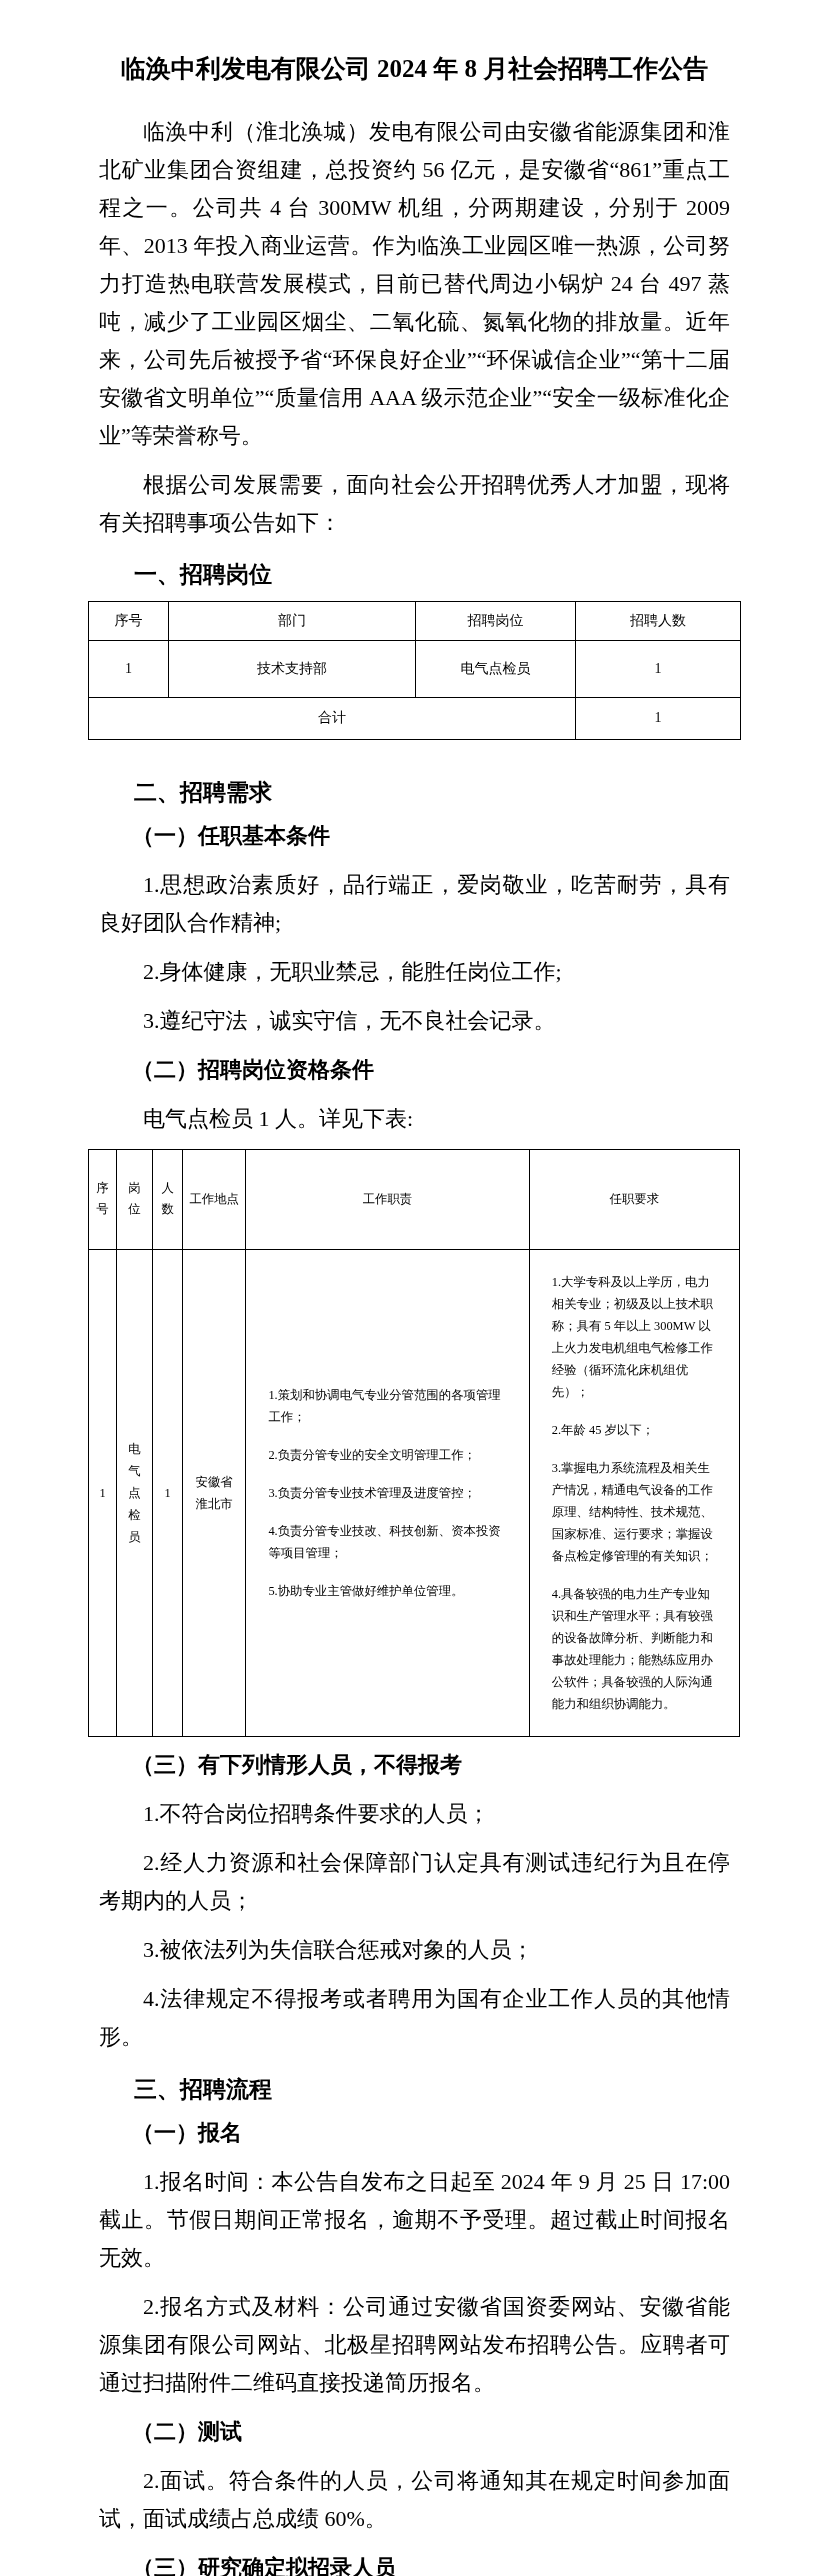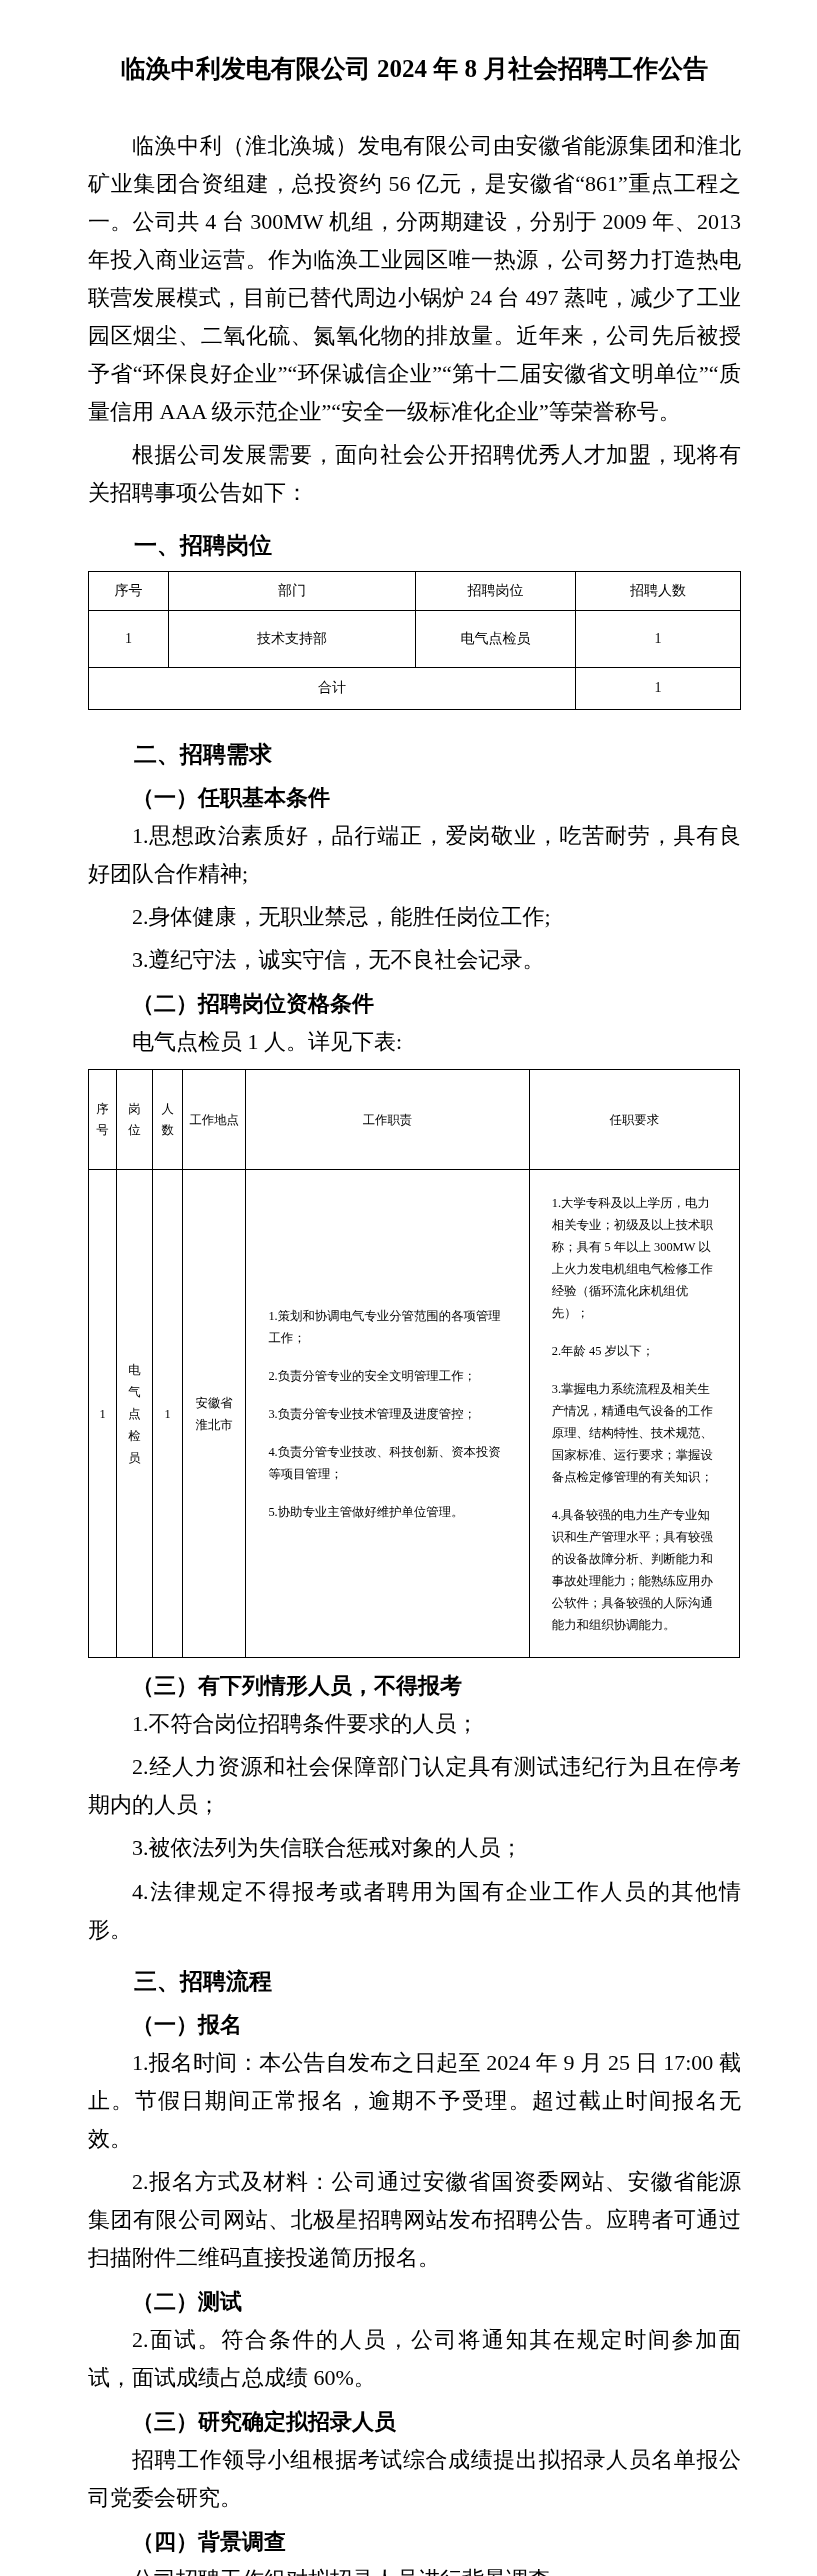--- a/index.html
+++ b/index.html
@@ -5,30 +5,30 @@
 <style>
   html,body{margin:0;padding:0;background:#fff;}
   .page{
     width:818px;height:3694px;overflow:hidden;margin:0 auto;background:#fff;
     color:#000;font-family:"Liberation Serif","DejaVu Serif",serif;
     box-sizing:border-box;padding:52px 77px 0 88px;
   }
   .page *{box-sizing:border-box;}
   h1.title{
     font-size:25px;line-height:34px;font-weight:bold;text-align:center;
-    margin:0 0 41px 0;font-family:"Liberation Serif","DejaVu Serif",serif;
+    margin:0 0 27px 0;font-family:"Liberation Serif","DejaVu Serif",serif;
   }
-  p.body{font-size:22px;line-height:38px;margin:0;text-indent:2em;text-align:justify;}
+  p.body{font-size:22px;line-height:38px;margin:11px;text-indent:2em;text-align:justify;}
   p.body + p.body{margin-top:5.2px;}
   .b{font-weight:normal;}
   h2.sec{
     font-size:23px;line-height:38px;font-weight:bold;margin:13.4px 0 0 0;text-indent:2em;
     font-family:"Liberation Sans","DejaVu Sans",sans-serif;
   }
-  h2.sec.big-gap{margin-top:25px;}
+  h2.sec.big-gap{margin-top:33px;}
   h3.sub{font-size:22px;line-height:38px;font-weight:bold;margin:6px 0 0 0;text-indent:2em;}
   .gap-top{margin-top:5.2px;}
   table{border-collapse:collapse;table-layout:fixed;width:652px;}
   td,th{border:1px solid #000;font-weight:normal;vertical-align:middle;}
   
   table.t1{margin:7.2px 0 0 0;font-size:14px;}
   table.t1 th{height:39px;text-align:center;}
   table.t1 td{height:57px;text-align:center;}
   table.t1 tr.total td{height:42px;text-align:center;}
   

